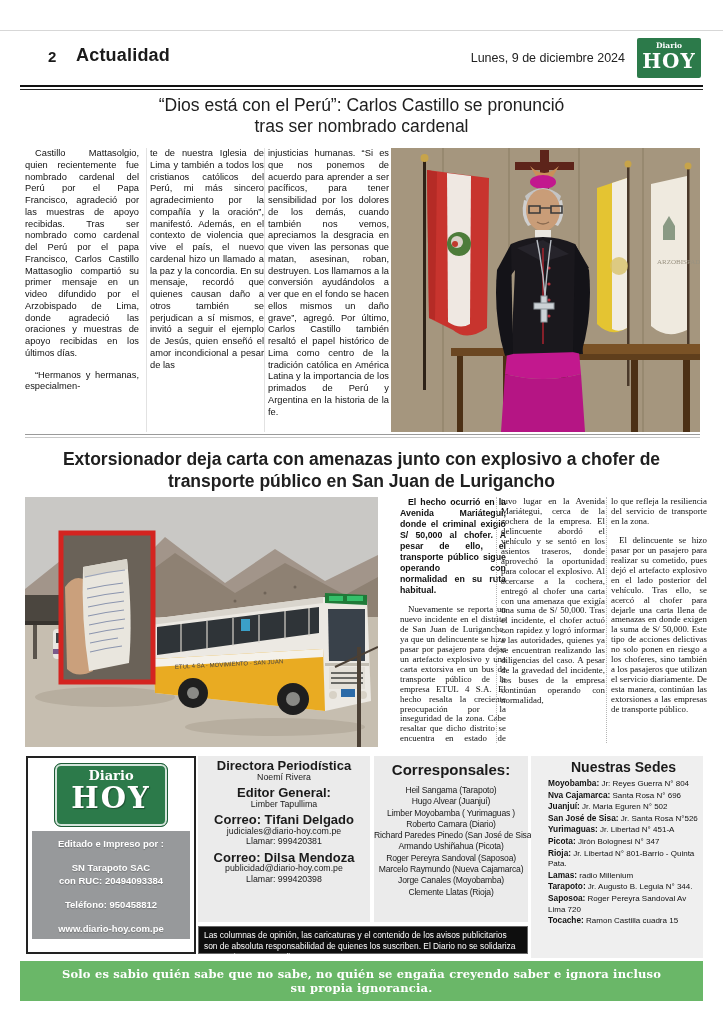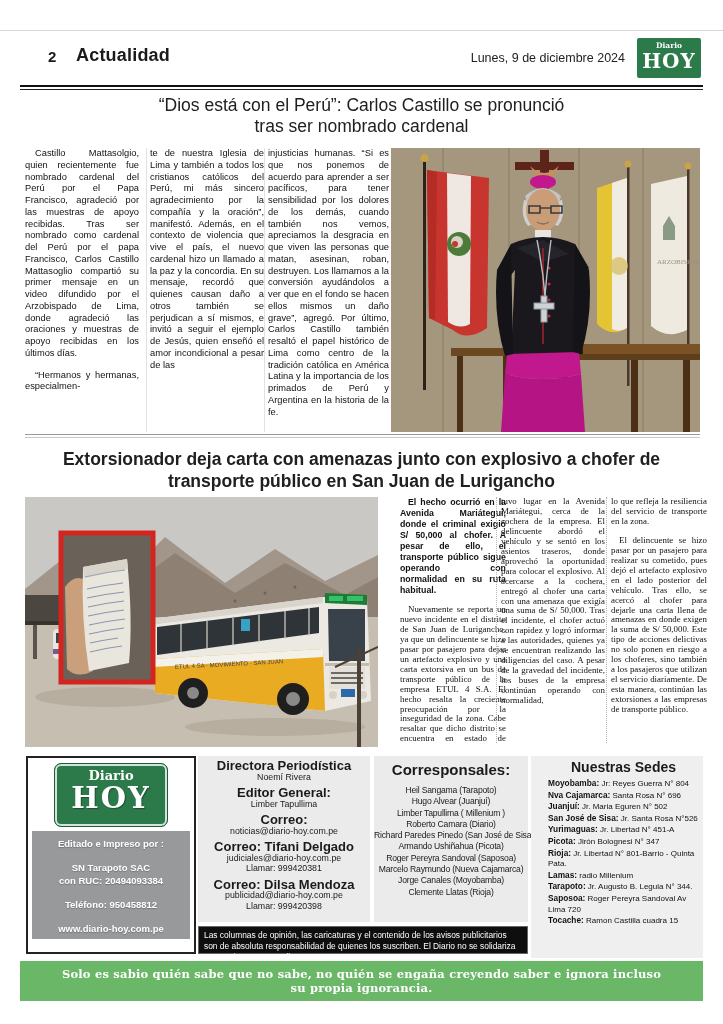--- a/index.html
+++ b/index.html
@@ -326,40 +326,36 @@
   <div class="fcol staff">
     <div class="grp">
         <div class="b">Directora Periodística</div>
       <div>Noemí Rivera</div>
       </div>
     <div class="grp">
         <div class="b">Editor General:</div>
       <div>Limber Tapullima</div>
       </div>
     <div class="grp">
-        <div class="b">Correo:</div>
-      <div>noticias@diario-hoy.com.pe</div>
-      </div>
-    <div class="grp">
         <div class="b">Correo: Tifani Delgado</div>
       <div>judiciales@diario-hoy.com.pe</div>
       <div>Llamar: 999420381</div>
       </div>
     <div class="grp">
         <div class="b">Correo: Dilsa Mendoza</div>
       <div>publicidad@diario-hoy.com.pe</div>
       <div>Llamar: 999420398</div>
       </div>
   </div>
 
   <div class="fcol corr">
     <div class="hd">Corresponsales:</div>
     <div class="it">Heil Sangama (Tarapoto)</div>
     <div class="it">Hugo Alvear (Juanjuí)</div>
-    <div class="it">Limber Tapullima ( Millenium )</div>
+    <div class="it">Limber Moyobamba ( Yurimaguas )</div>
     <div class="it">Roberto  Camara (Diario)</div>
     <div class="it">Richard Paredes Pinedo (San José de Sisa)</div>
     <div class="it">Armando Ushiñahua (Picota)</div>
     <div class="it">Roger Pereyra Sandoval (Saposoa)</div>
     <div class="it">Marcelo Raymundo (Nueva Cajamarca)</div>
     <div class="it">Jorge Canales (Moyobamba)</div>
     <div class="it">Clemente Llatas (Rioja)</div>
   </div>
 
   <div class="fcol sedes">

